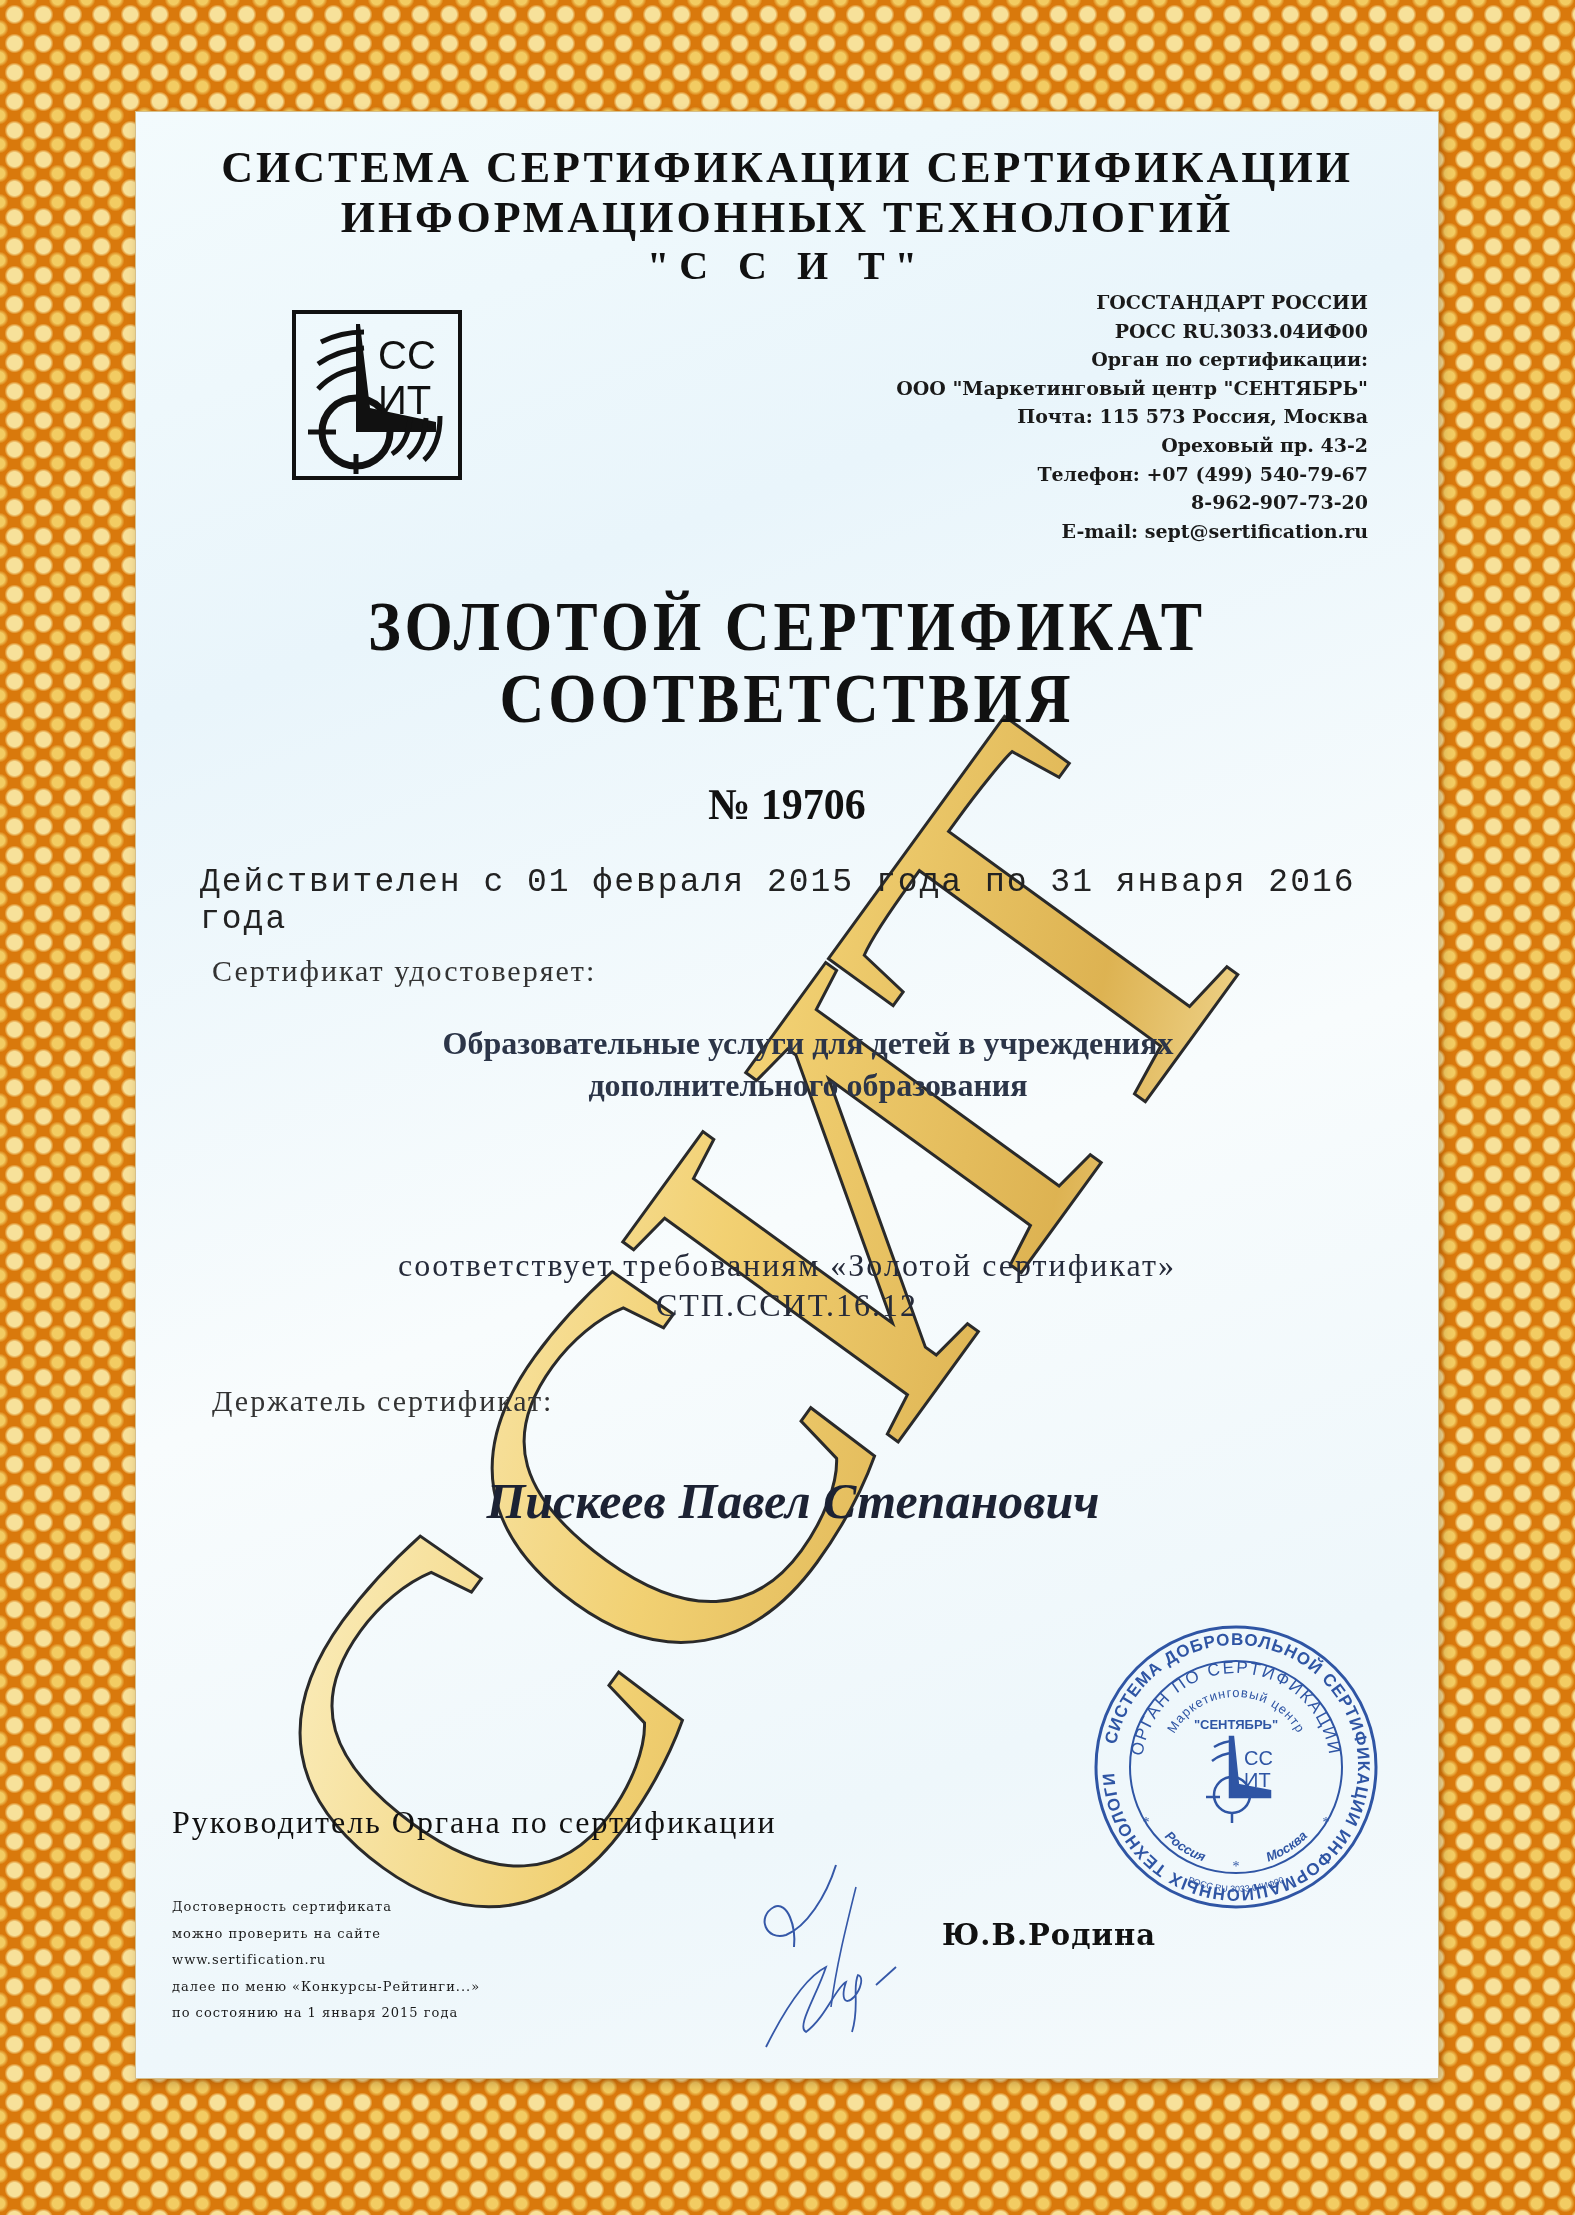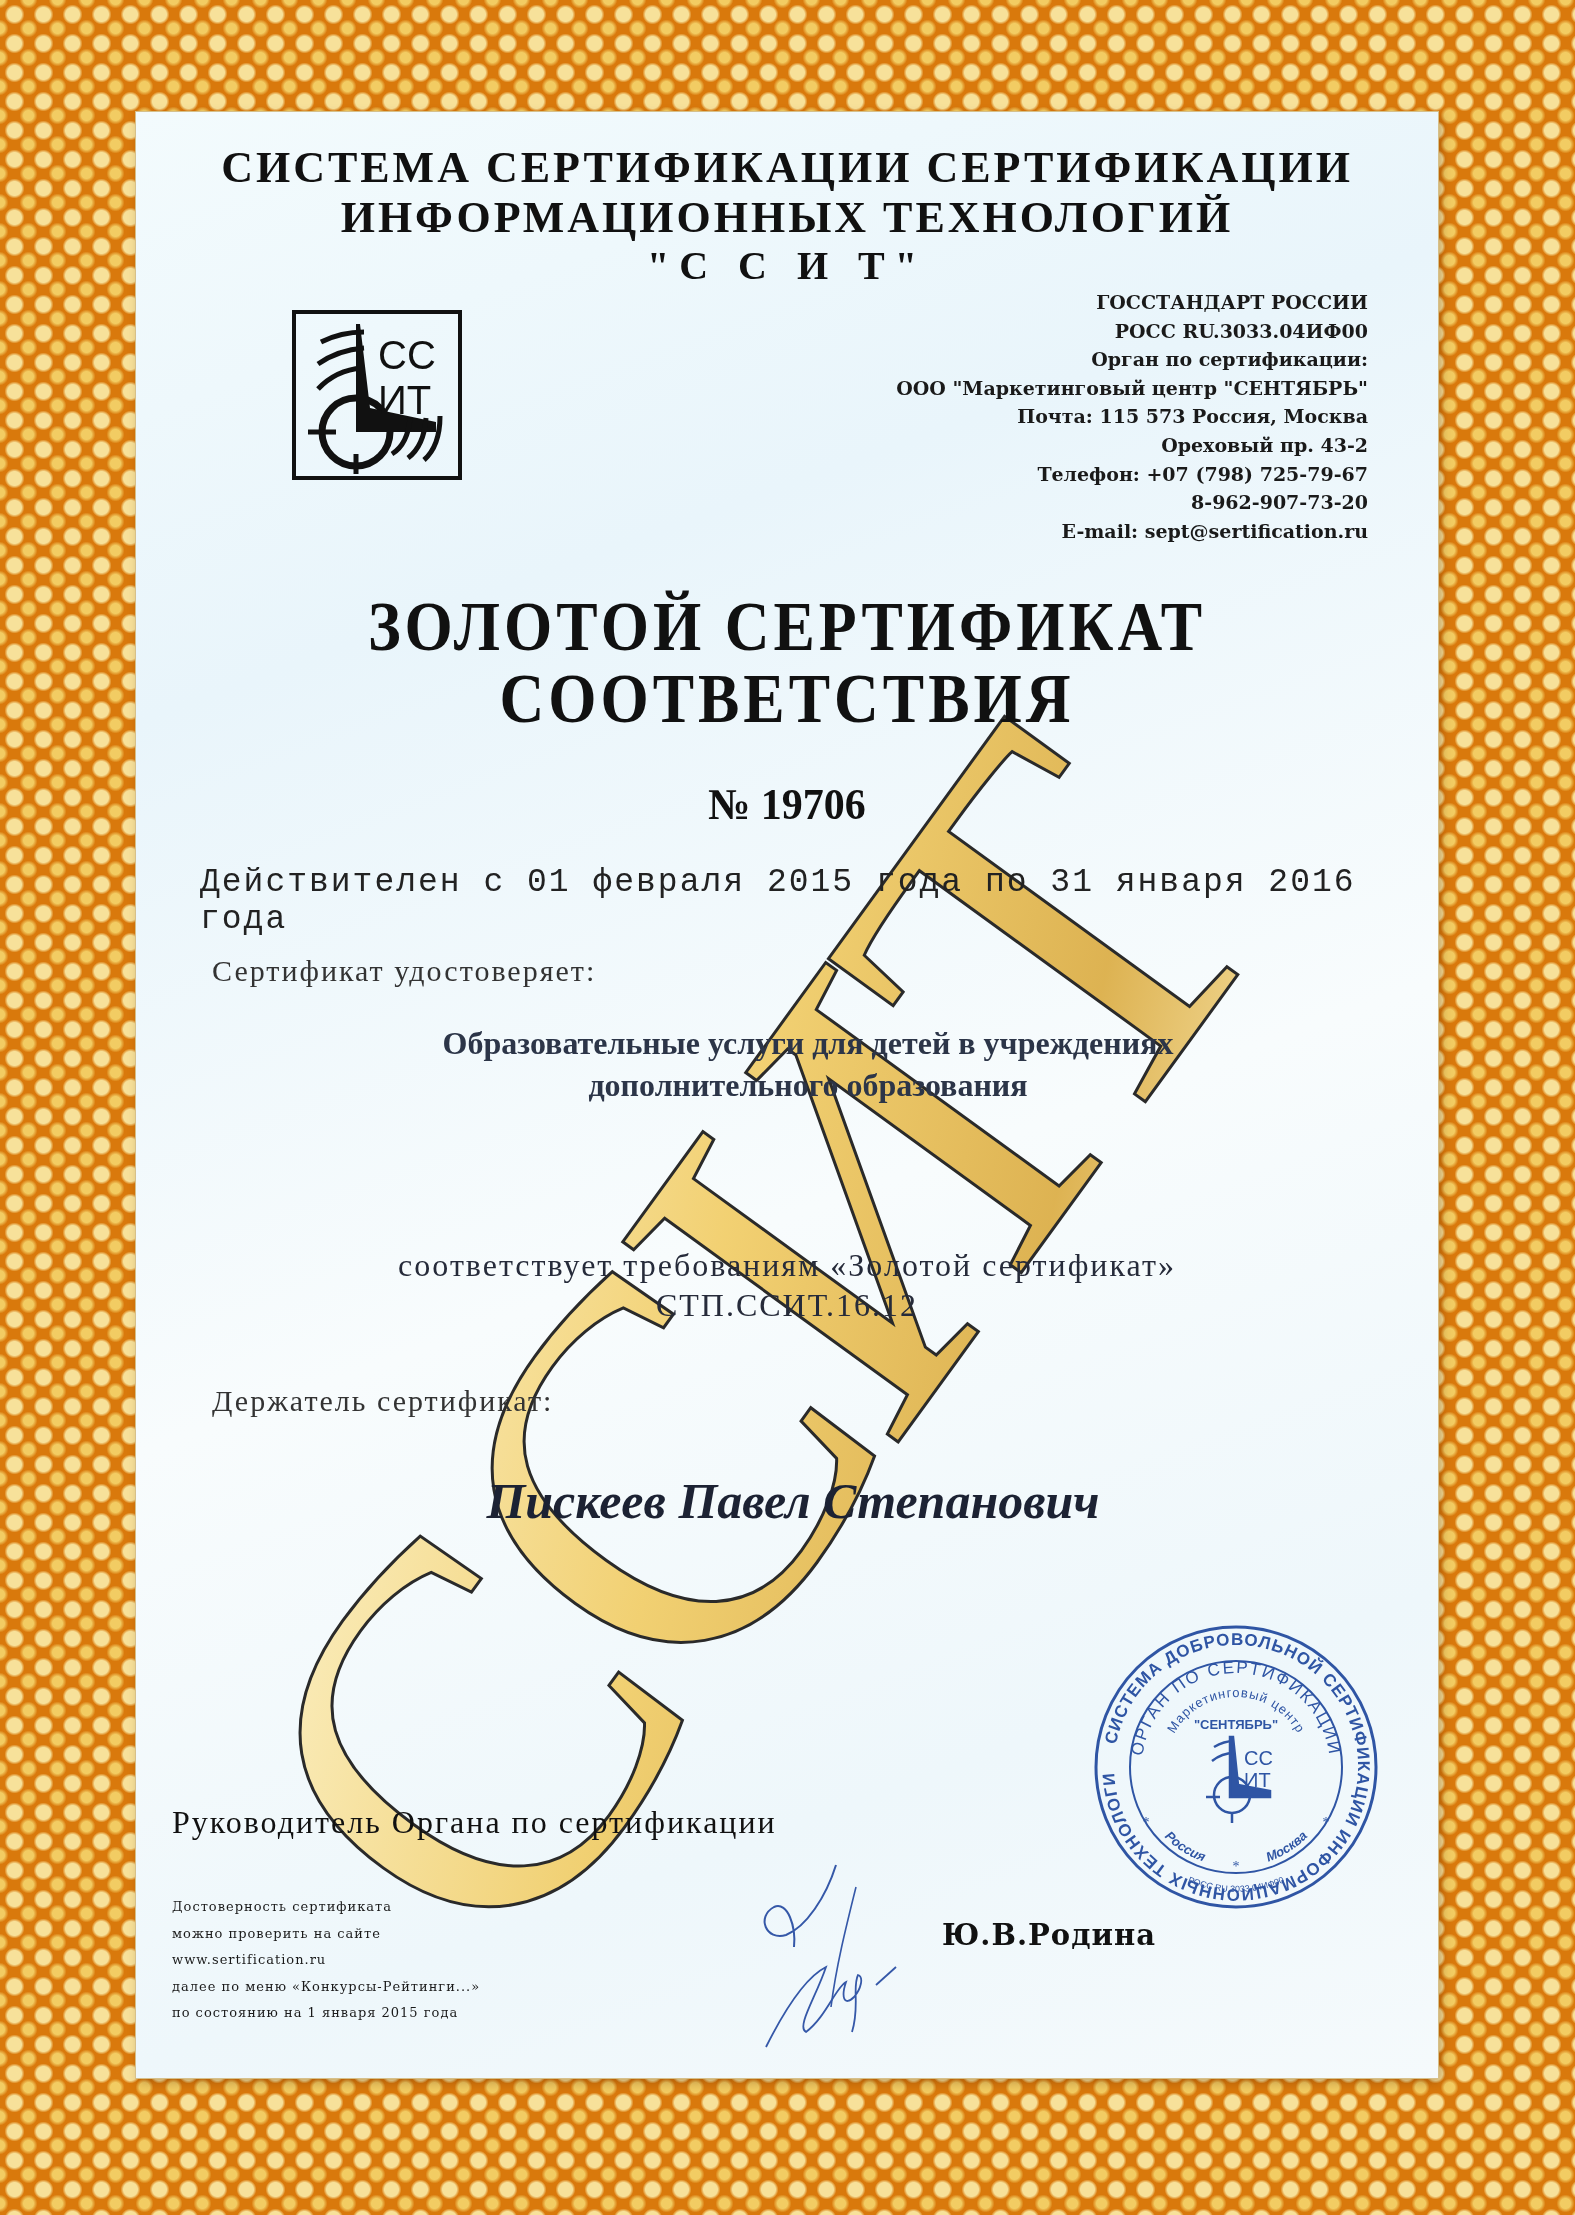--- a/index.html
+++ b/index.html
@@ -87,21 +87,21 @@
     </svg>
   </div>
 
   <div class="abs contact layer-text">
     <div>ГОССТАНДАРТ  РОССИИ</div>
     <div>РОСС RU.3033.04ИФ00</div>
     <div>Орган по сертификации:</div>
     <div>ООО "Маркетинговый центр "СЕНТЯБРЬ"</div>
     <div>Почта: 115 573 Россия, Москва</div>
     <div>Ореховый пр. 43-2</div>
-    <div>Телефон: +07 (798) 725-79-67</div>
+    <div>Телефон: +07 (499) 540-79-67</div>
     <div>8-962-907-73-20</div>
     <div>E-mail: sept@sertification.ru</div>
   </div>
 
   <div class="abs title t1">ЗОЛОТОЙ СЕРТИФИКАТ</div>
   <div class="abs title t2">СООТВЕТСТВИЯ</div>
   <div class="abs num">№ 19706</div>
 
   <div class="abs validity">Действителен с 01 февраля 2015 года по 31 января 2016 года</div>
 

